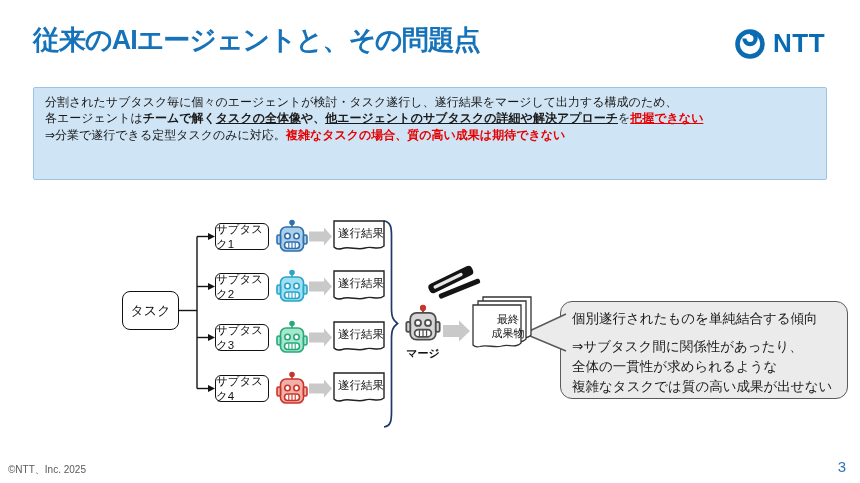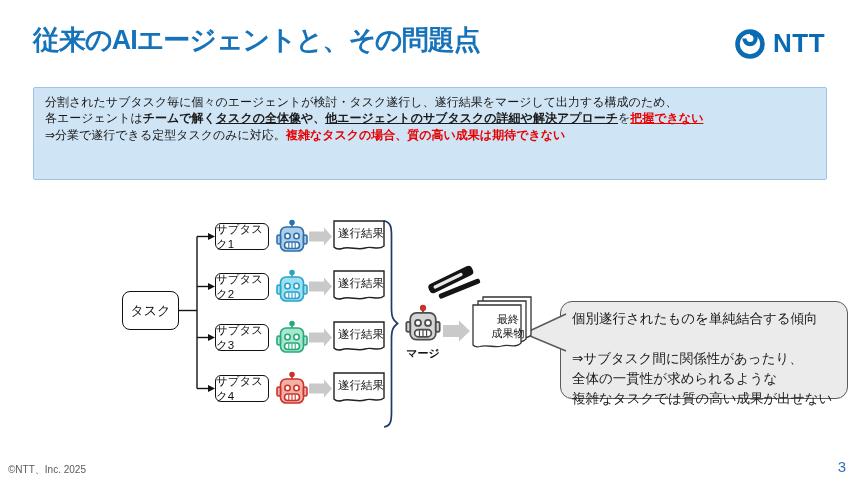--- a/index.html
+++ b/index.html
@@ -43,21 +43,21 @@
                font-size:11px; line-height:1.25; color:#111; }
 
   .overlay { position:absolute; left:0; top:0; width:860px; height:483px;
              pointer-events:none; z-index:2; }
   .ztop { z-index:3; }
 
   
   .bubble { position:absolute; left:560px; top:301px; width:288px; height:98px; z-index:1;
             background:var(--bubble_bg,#ebebeb); border:1.5px solid var(--bubble_border,#5a5a5a);
             border-radius:12px; padding:7px 11px; font-size:13.5px; color:#1a1a1a; line-height:1.48; }
-  .bubble p + p.gap { margin-top:20px; }
+  .bubble p + p.gap { margin-top:8px; }
 
   
   .copyright { position:absolute; left:8px; top:463px; font-size:10px;
                color:var(--footer_gray,#595959); }
   .pagenum { position:absolute; right:14px; top:458px; font-size:15px;
              color:var(--page_blue,#2e74b5); }
 </style>
 </head>
 <body>
 

